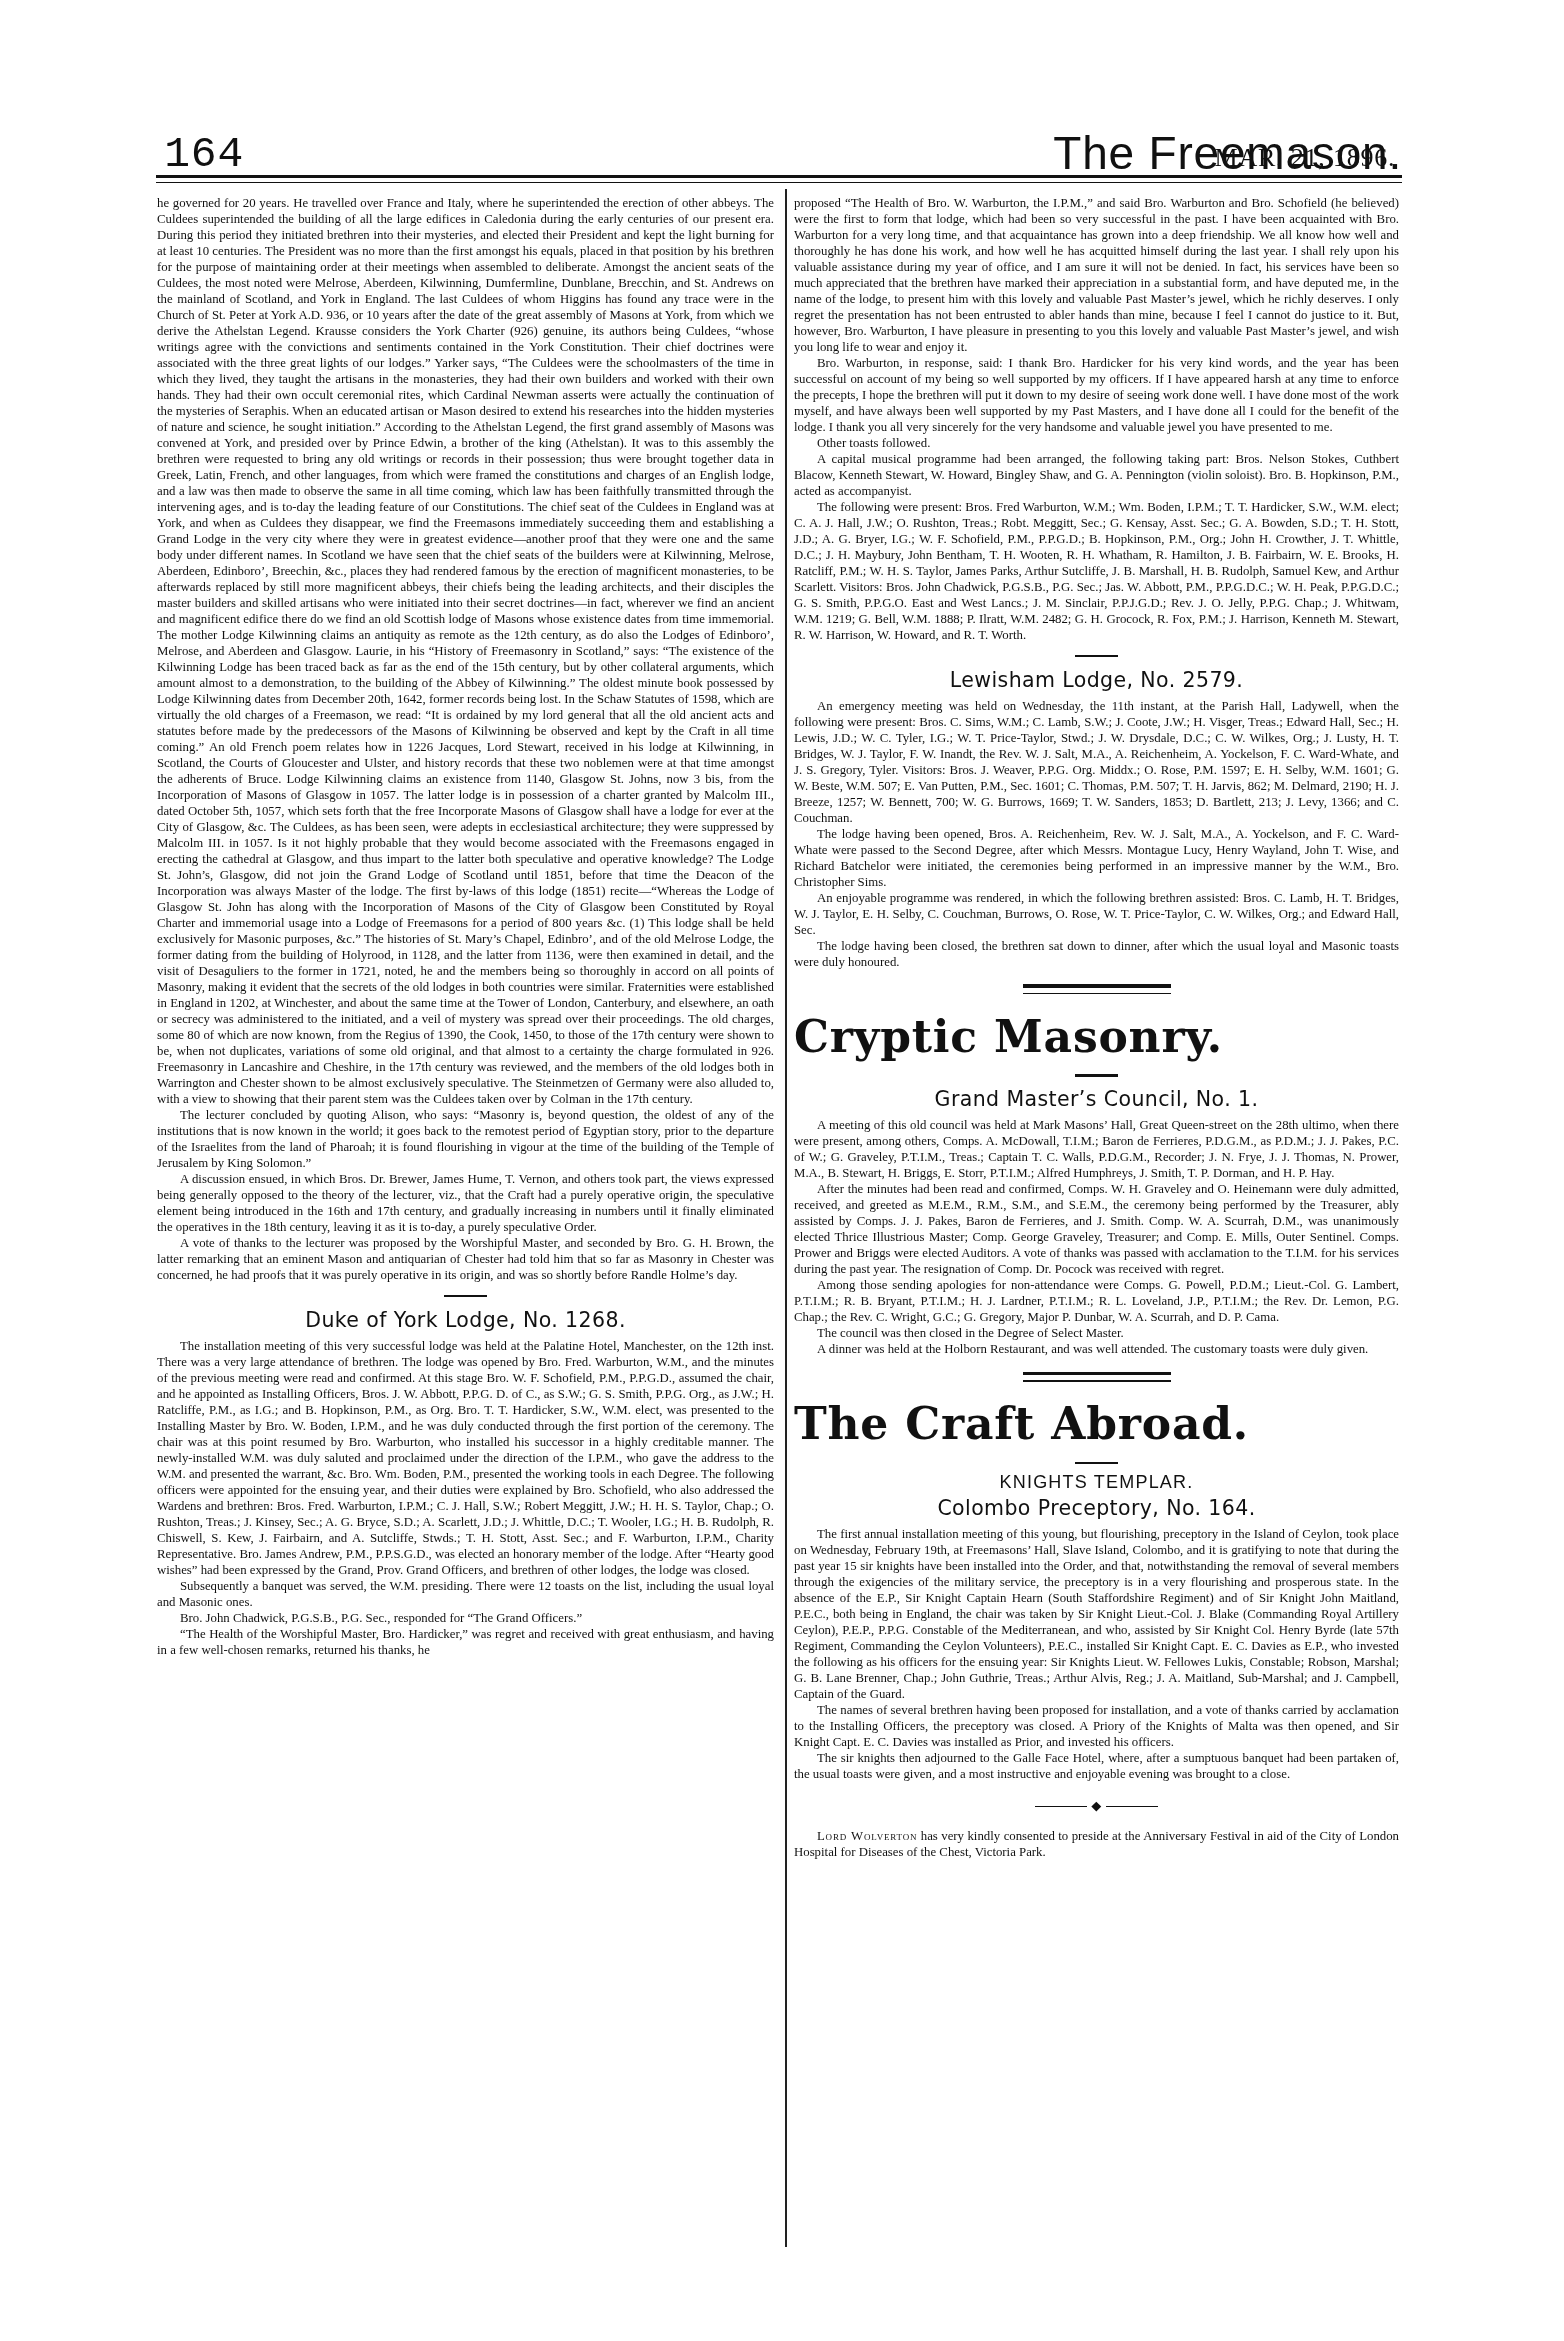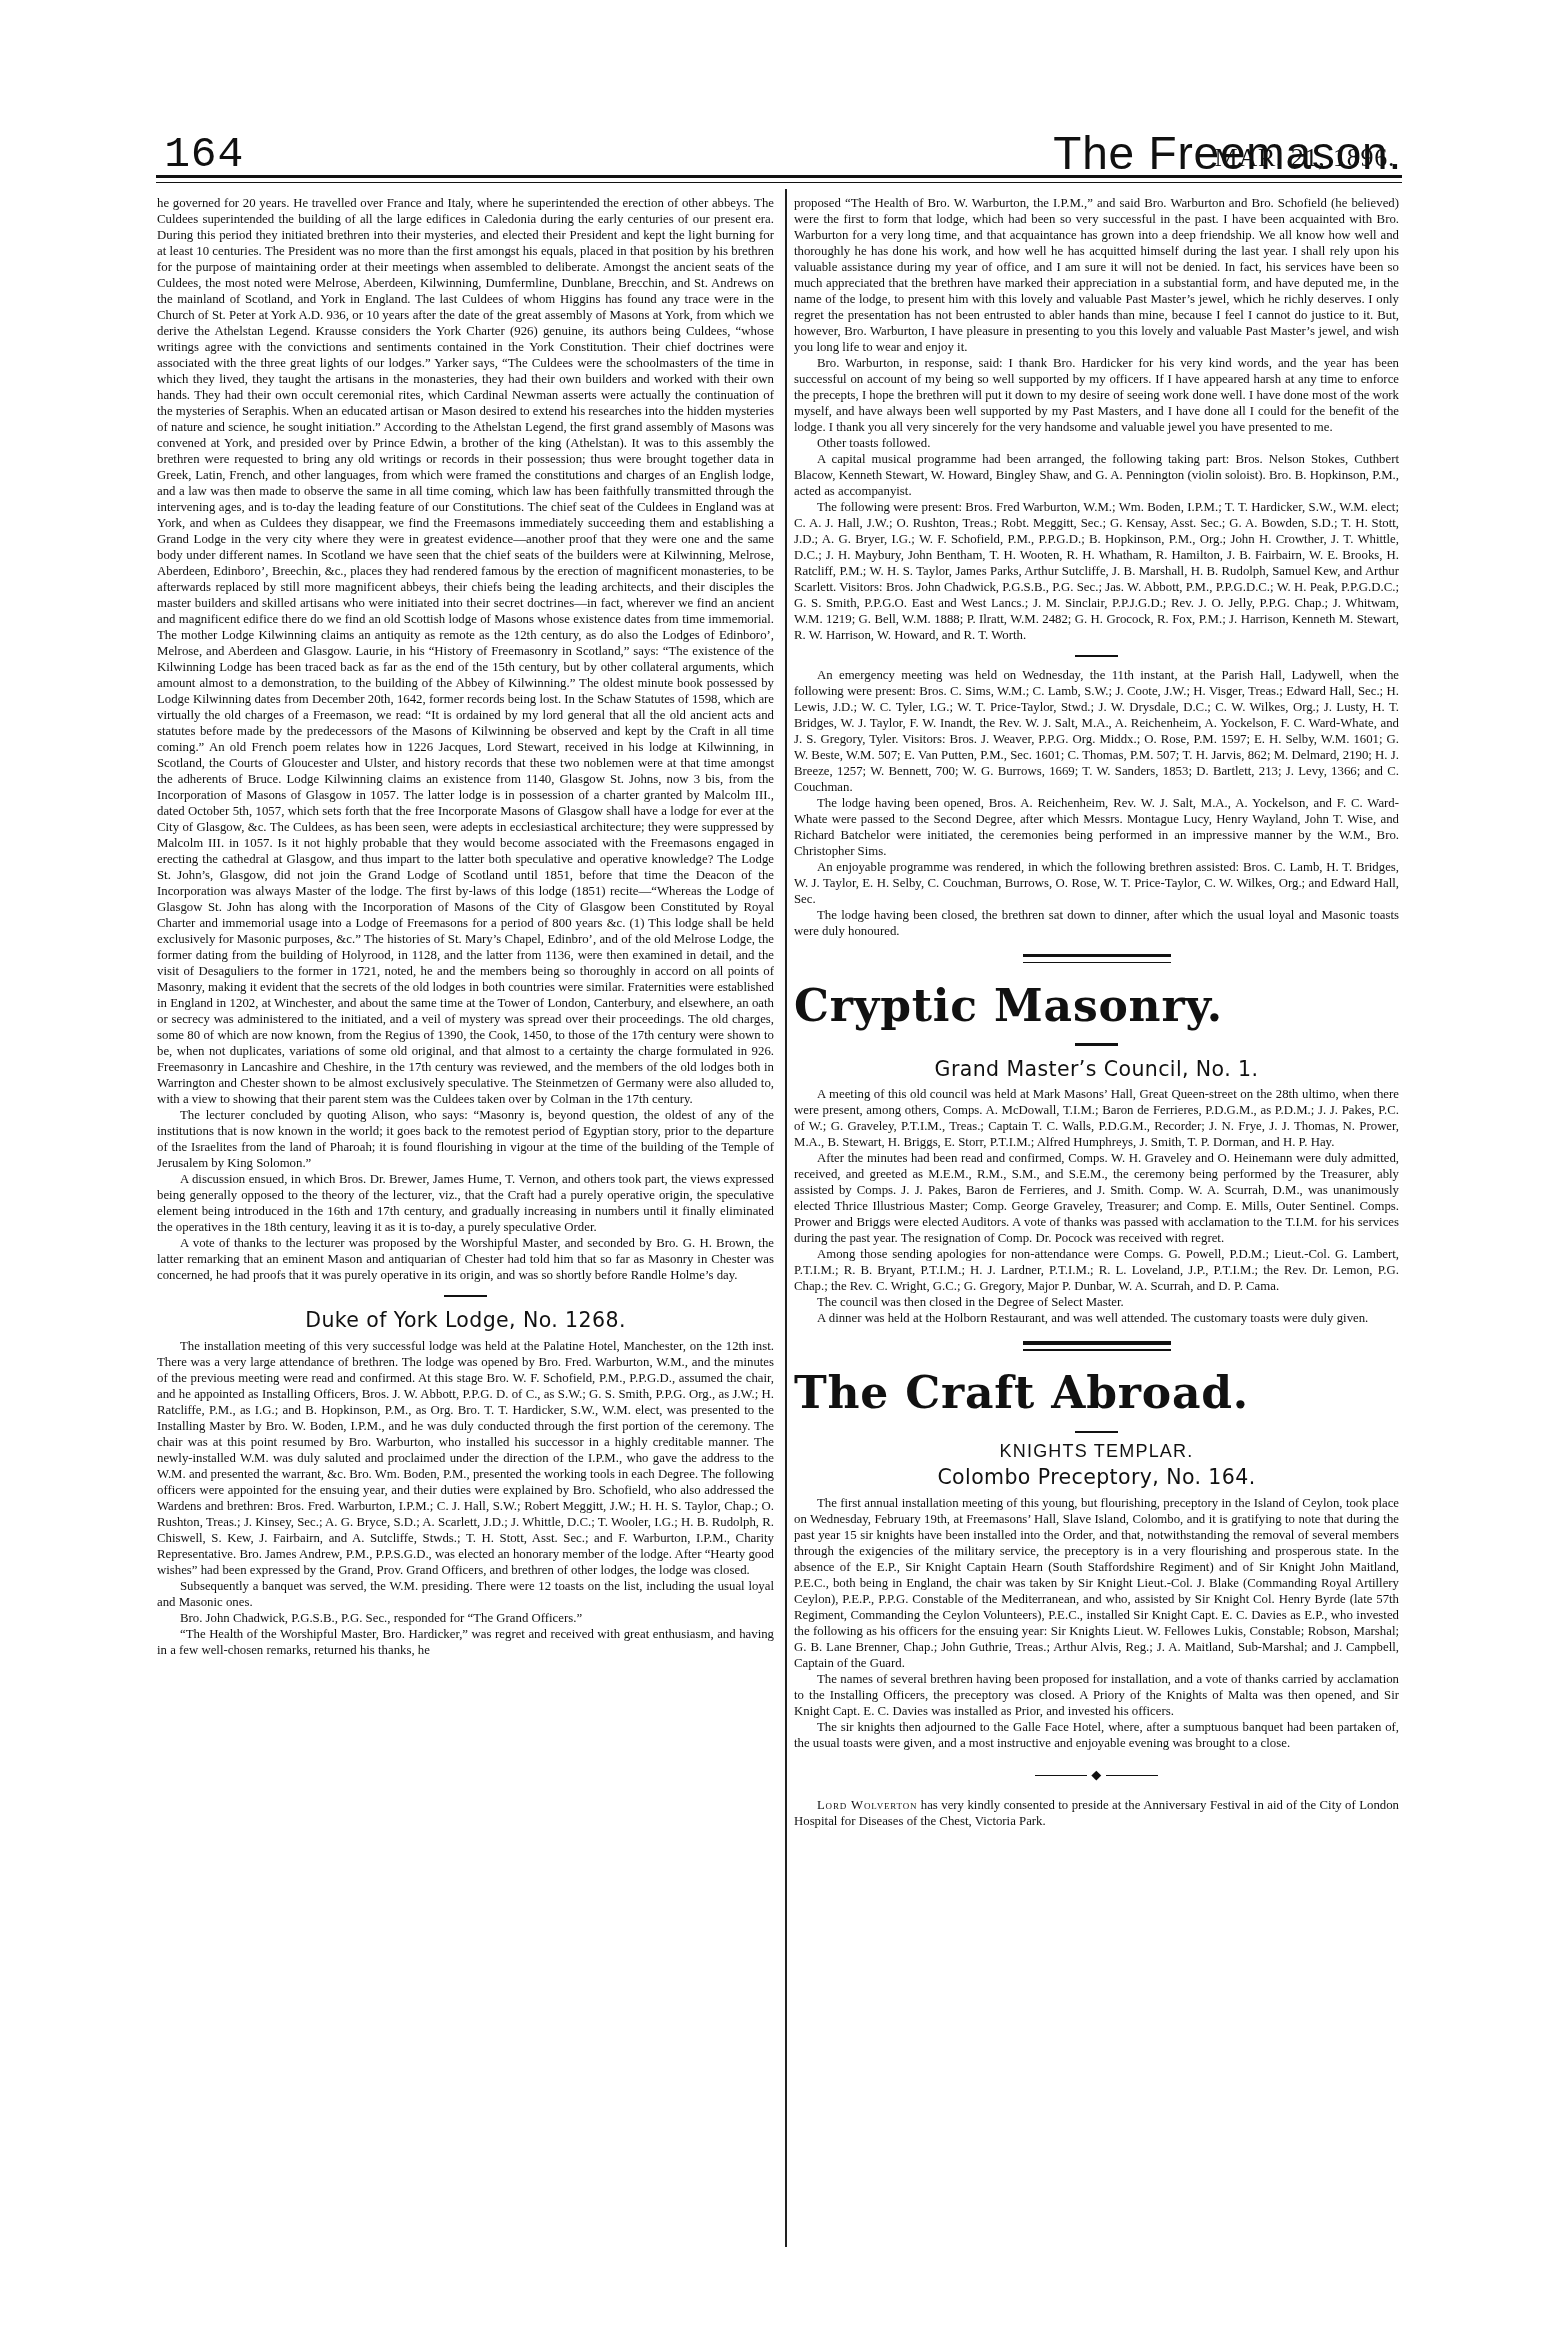--- a/index.html
+++ b/index.html
@@ -90,20 +90,21 @@
 <div class="col-divider"></div>
 
 <div class="col col-right">
   <p class="noindent">proposed “The Health of Bro. W. Warburton, the I.P.M.,” and said Bro. Warburton and Bro. Schofield (he believed) were the first to form that lodge, which had been so very successful in the past. I have been acquainted with Bro. Warburton for a very long time, and that acquaintance has grown into a deep friendship. We all know how well and thoroughly he has done his work, and how well he has acquitted himself during the last year. I shall rely upon his valuable assistance during my year of office, and I am sure it will not be denied. In fact, his services have been so much appreciated that the brethren have marked their appreciation in a substantial form, and have deputed me, in the name of the lodge, to present him with this lovely and valuable Past Master’s jewel, which he richly deserves. I only regret the presentation has not been entrusted to abler hands than mine, because I feel I cannot do justice to it. But, however, Bro. Warburton, I have pleasure in presenting to you this lovely and valuable Past Master’s jewel, and wish you long life to wear and enjoy it.</p>
   <p>Bro. Warburton, in response, said: I thank Bro. Hardicker for his very kind words, and the year has been successful on account of my being so well supported by my officers. If I have appeared harsh at any time to enforce the precepts, I hope the brethren will put it down to my desire of seeing work done well. I have done most of the work myself, and have always been well supported by my Past Masters, and I have done all I could for the benefit of the lodge. I thank you all very sincerely for the very handsome and valuable jewel you have presented to me.</p>
   <p>Other toasts followed.</p>
   <p>A capital musical programme had been arranged, the following taking part: Bros. Nelson Stokes, Cuthbert Blacow, Kenneth Stewart, W. Howard, Bingley Shaw, and G. A. Pennington (violin soloist). Bro. B. Hopkinson, P.M., acted as accompanyist.</p>
   <p>The following were present: Bros. Fred Warburton, W.M.; Wm. Boden, I.P.M.; T. T. Hardicker, S.W., W.M. elect; C. A. J. Hall, J.W.; O. Rushton, Treas.; Robt. Meggitt, Sec.; G. Kensay, Asst. Sec.; G. A. Bowden, S.D.; T. H. Stott, J.D.; A. G. Bryer, I.G.; W. F. Schofield, P.M., P.P.G.D.; B. Hopkinson, P.M., Org.; John H. Crowther, J. T. Whittle, D.C.; J. H. Maybury, John Bentham, T. H. Wooten, R. H. Whatham, R. Hamilton, J. B. Fairbairn, W. E. Brooks, H. Ratcliff, P.M.; W. H. S. Taylor, James Parks, Arthur Sutcliffe, J. B. Marshall, H. B. Rudolph, Samuel Kew, and Arthur Scarlett. Visitors: Bros. John Chadwick, P.G.S.B., P.G. Sec.; Jas. W. Abbott, P.M., P.P.G.D.C.; W. H. Peak, P.P.G.D.C.; G. S. Smith, P.P.G.O. East and West Lancs.; J. M. Sinclair, P.P.J.G.D.; Rev. J. O. Jelly, P.P.G. Chap.; J. Whitwam, W.M. 1219; G. Bell, W.M. 1888; P. Ilratt, W.M. 2482; G. H. Grocock, R. Fox, P.M.; J. Harrison, Kenneth M. Stewart, R. W. Harrison, W. Howard, and R. T. Worth.</p>
 
   <div class="short-rule"></div>
+  <div class="section-heading">Lewisham Lodge, No. 2579.</div>
   <p>An emergency meeting was held on Wednesday, the 11th instant, at the Parish Hall, Ladywell, when the following were present: Bros. C. Sims, W.M.; C. Lamb, S.W.; J. Coote, J.W.; H. Visger, Treas.; Edward Hall, Sec.; H. Lewis, J.D.; W. C. Tyler, I.G.; W. T. Price-Taylor, Stwd.; J. W. Drysdale, D.C.; C. W. Wilkes, Org.; J. Lusty, H. T. Bridges, W. J. Taylor, F. W. Inandt, the Rev. W. J. Salt, M.A., A. Reichenheim, A. Yockelson, F. C. Ward-Whate, and J. S. Gregory, Tyler. Visitors: Bros. J. Weaver, P.P.G. Org. Middx.; O. Rose, P.M. 1597; E. H. Selby, W.M. 1601; G. W. Beste, W.M. 507; E. Van Putten, P.M., Sec. 1601; C. Thomas, P.M. 507; T. H. Jarvis, 862; M. Delmard, 2190; H. J. Breeze, 1257; W. Bennett, 700; W. G. Burrows, 1669; T. W. Sanders, 1853; D. Bartlett, 213; J. Levy, 1366; and C. Couchman.</p>
   <p>The lodge having been opened, Bros. A. Reichenheim, Rev. W. J. Salt, M.A., A. Yockelson, and F. C. Ward-Whate were passed to the Second Degree, after which Messrs. Montague Lucy, Henry Wayland, John T. Wise, and Richard Batchelor were initiated, the ceremonies being performed in an impressive manner by the W.M., Bro. Christopher Sims.</p>
   <p>An enjoyable programme was rendered, in which the following brethren assisted: Bros. C. Lamb, H. T. Bridges, W. J. Taylor, E. H. Selby, C. Couchman, Burrows, O. Rose, W. T. Price-Taylor, C. W. Wilkes, Org.; and Edward Hall, Sec.</p>
   <p>The lodge having been closed, the brethren sat down to dinner, after which the usual loyal and Masonic toasts were duly honoured.</p>
 
   <div class="double-rule">
       <div class="a"></div>
       <div class="b"></div>
     </div>
   <div class="blackletter">Cryptic Masonry.</div>

